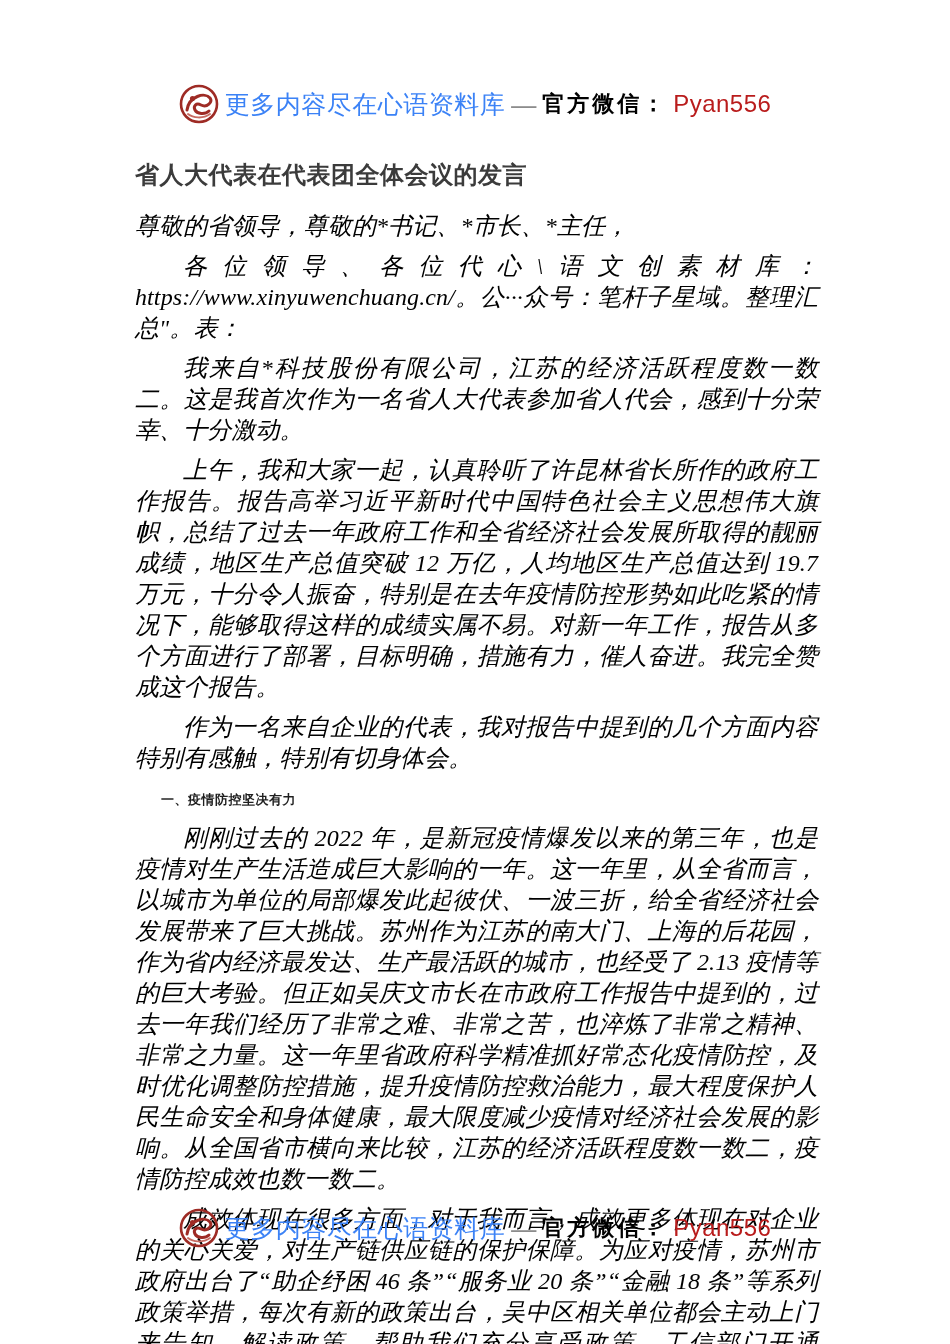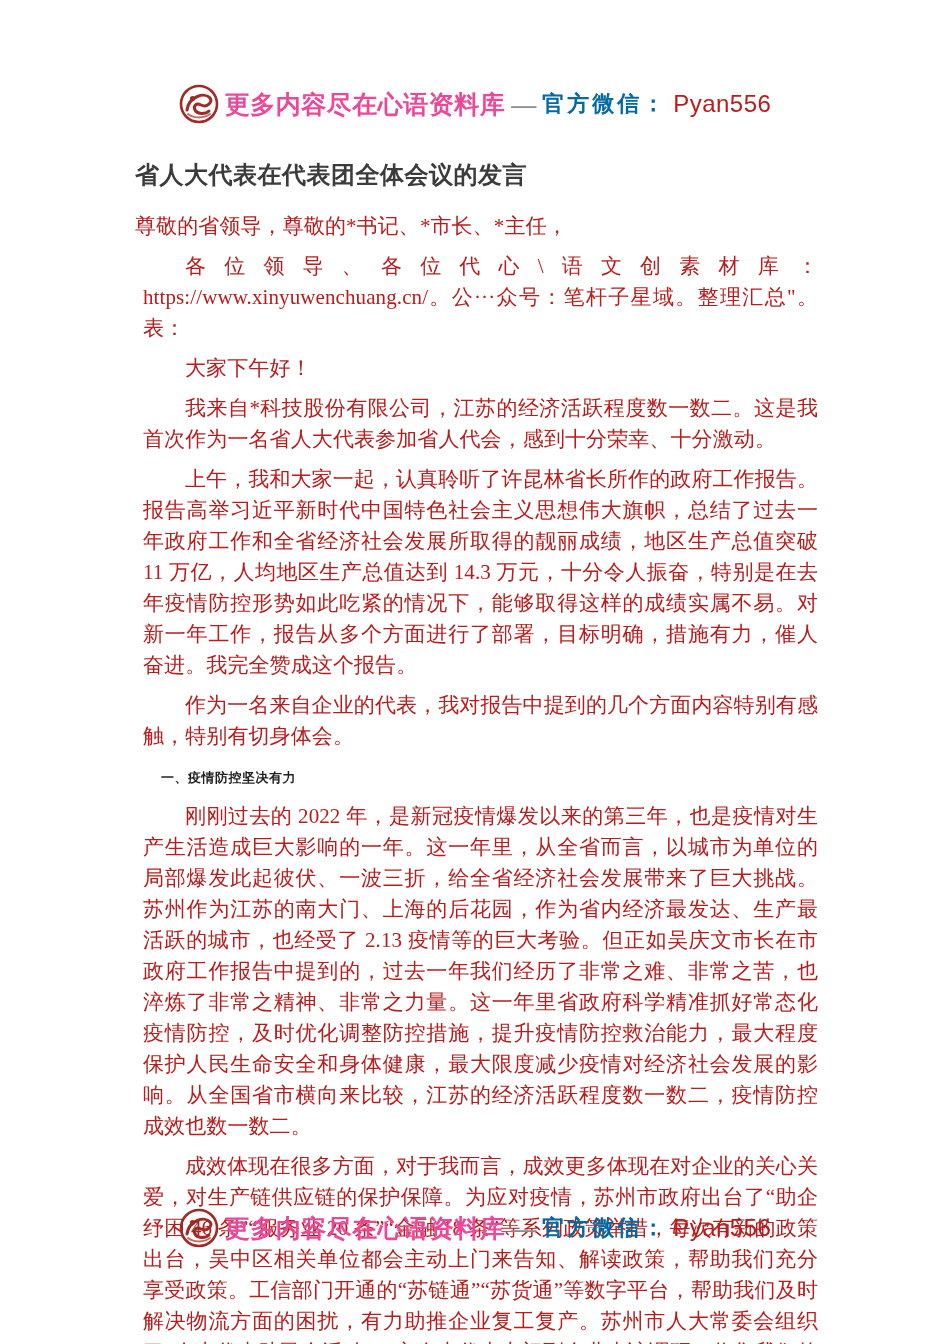--- a/index.html
+++ b/index.html
@@ -42,36 +42,36 @@
   .wm-logo {
     width: 40px;
     height: 40px;
     flex: 0 0 40px;
     display: block;
   }
 
   .wm-text-main {
     font-family: "Liberation Serif", "DejaVu Serif", serif;
     font-size: 25px;
-    font-weight: 700;
-    color: #ec4899;
+    font-weight: 400;
+    color: #3b82f6;
     letter-spacing: 0.5px;
     line-height: 1;
   }
   .wm-dash {
     font-size: 25px;
     font-weight: 700;
     color: #8c8c8c;
     line-height: 1;
   }
   .wm-text-sub {
     font-family: "Liberation Serif", "DejaVu Serif", serif;
     font-size: 22px;
     font-weight: 700;
-    color: #0369a1;
+    color: #000000;
     letter-spacing: 3px;
     line-height: 1;
   }
   .wm-handle {
     font-family: Liberation Sans, sans-serif;
     font-size: 24px;
     font-weight: 400;
     color: #b91c1c;
     letter-spacing: 0.5px;
     line-height: 1;
@@ -90,28 +90,29 @@
     font-size: 24px;
     font-weight: 700;
     color: #3b3b3b;
     line-height: 1.3;
     margin: 0 0 20px 0;
     letter-spacing: 0.5px;
   }
 
   p.para {
     margin: 0 0 9px 0;
-    font-size: 21px;
+    font-size: 24px;
     line-height: 31px;
     text-align: justify;
     text-justify: inter-ideograph;
-    color: #b91c1c;
+    color: #000000;
     letter-spacing: 0.1px;
+    font-style: italic;
   }
-  p.indent { text-indent: 2em; margin-left: 8px; }
+  p.indent { text-indent: 2em; }
   p.noindent { text-indent: 0; }
 
   h2.section-heading {
     font-family: "DejaVu Sans", "Liberation Sans", sans-serif;
     font-size: 13px;
     font-weight: 700;
     color: #1f1f1f;
     line-height: 31px;
     margin: 10px 0 8px 0;
     text-indent: 2em;
@@ -135,23 +136,22 @@
       <span class="wm-text-sub">官方微信：</span>
       <span class="wm-handle">Pyan556</span>
   </div>
 
   <div class="doc">
 
     <h1 class="doc-title">省人大代表在代表团全体会议的发言</h1>
 
     <p class="para noindent">尊敬的省领导，尊敬的*书记、*市长、*主任，</p>
     <p class="para indent">各位领导、各位代心\语文创素材库：https://www.xinyuwenchuang.cn/。公···众号：笔杆子星域。整理汇总"。表：</p>
-    <p class="para indent">大家下午好！</p>
     <p class="para indent">我来自*科技股份有限公司，江苏的经济活跃程度数一数二。这是我首次作为一名省人大代表参加省人代会，感到十分荣幸、十分激动。</p>
-    <p class="para indent">上午，我和大家一起，认真聆听了许昆林省长所作的政府工作报告。报告高举习近平新时代中国特色社会主义思想伟大旗帜，总结了过去一年政府工作和全省经济社会发展所取得的靓丽成绩，地区生产总值突破 11 万亿，人均地区生产总值达到 14.3 万元，十分令人振奋，特别是在去年疫情防控形势如此吃紧的情况下，能够取得这样的成绩实属不易。对新一年工作，报告从多个方面进行了部署，目标明确，措施有力，催人奋进。我完全赞成这个报告。</p>
+    <p class="para indent">上午，我和大家一起，认真聆听了许昆林省长所作的政府工作报告。报告高举习近平新时代中国特色社会主义思想伟大旗帜，总结了过去一年政府工作和全省经济社会发展所取得的靓丽成绩，地区生产总值突破 12 万亿，人均地区生产总值达到 19.7 万元，十分令人振奋，特别是在去年疫情防控形势如此吃紧的情况下，能够取得这样的成绩实属不易。对新一年工作，报告从多个方面进行了部署，目标明确，措施有力，催人奋进。我完全赞成这个报告。</p>
     <p class="para indent">作为一名来自企业的代表，我对报告中提到的几个方面内容特别有感触，特别有切身体会。</p>
 
     <h2 class="section-heading">一、疫情防控坚决有力</h2>
 
     <p class="para indent">刚刚过去的 2022 年，是新冠疫情爆发以来的第三年，也是疫情对生产生活造成巨大影响的一年。这一年里，从全省而言，以城市为单位的局部爆发此起彼伏、一波三折，给全省经济社会发展带来了巨大挑战。苏州作为江苏的南大门、上海的后花园，作为省内经济最发达、生产最活跃的城市，也经受了 2.13 疫情等的巨大考验。但正如吴庆文市长在市政府工作报告中提到的，过去一年我们经历了非常之难、非常之苦，也淬炼了非常之精神、非常之力量。这一年里省政府科学精准抓好常态化疫情防控，及时优化调整防控措施，提升疫情防控救治能力，最大程度保护人民生命安全和身体健康，最大限度减少疫情对经济社会发展的影响。从全国省市横向来比较，江苏的经济活跃程度数一数二，疫情防控成效也数一数二。</p>
     <p class="para indent">成效体现在很多方面，对于我而言，成效更多体现在对企业的关心关爱，对生产链供应链的保护保障。为应对疫情，苏州市政府出台了“助企纾困 46 条”“服务业 20 条”“金融 18 条”等系列政策举措，每次有新的政策出台，吴中区相关单位都会主动上门来告知、解读政策，帮助我们充分享受政策。工信部门开通的“苏链通”“苏货通”等数字平台，帮助我们及时解决物流方面的困扰，有力助推企业复工复产。苏州市人大常委会组织了“人大代表助民企活动”，市人大代表专门到企业走访调研，收集我们的意见建议，反馈给市委市政府决策参考。可以说，虽然疫情对企业生产经营带来了很大的冲击，但我实实在在感受到了党和政府的努力，相信这也是全省数十万家企业共同的感受。</p>
 
   </div>
 
   <div class="watermark watermark-bottom">

